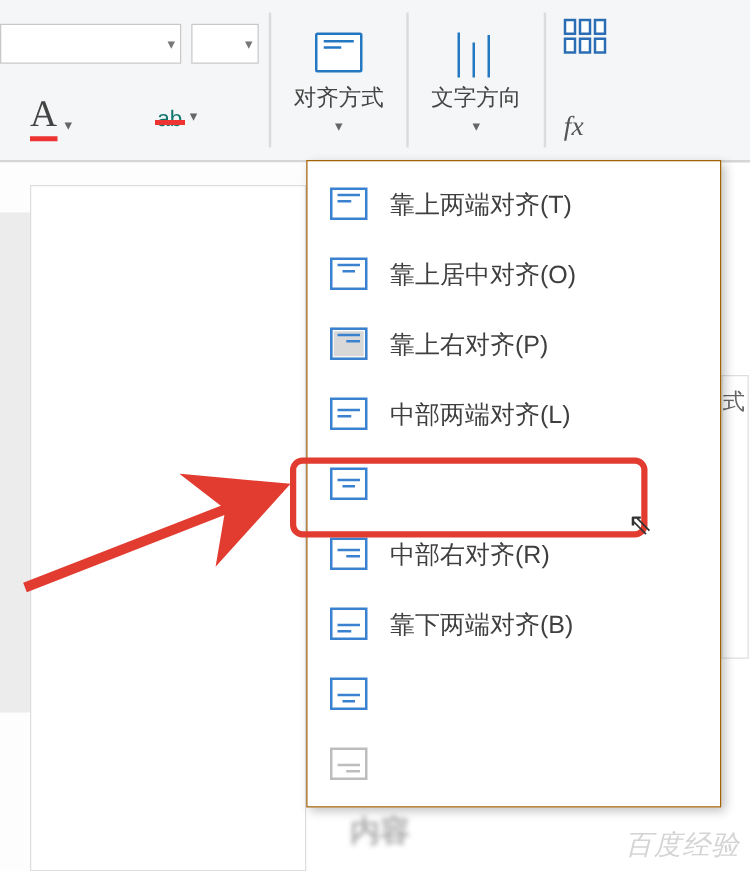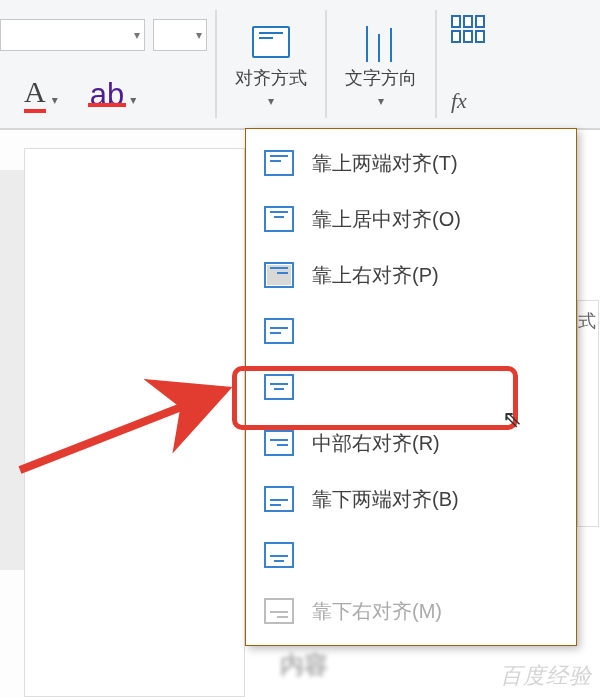--- a/index.html
+++ b/index.html
@@ -73,24 +73,25 @@
     gap: 6px;
   }
   .font-A {
     font-family: "Times New Roman", serif;
     font-size: 30px;
     color: #444;
     line-height: 1;
   }
   .under-red { border-bottom: 4px solid #e33; padding-bottom: 2px; display:inline-block;}
   .ab-strike {
-    font-size: 31px;
-    color: #4c1d95;
+    font-size: 18px;
+    color: #0f766e;
     position: relative;
     display: inline-block;
+    margin-left: 36px;
   }
   .ab-strike::after {
     content: "";
     position: absolute;
     left: -2px; right: -2px;
     bottom: 6px;
     height: 4px;
     background: #e33;
   }
   .mini-chev { font-size: 12px; color: #666; margin-bottom: 6px;}
@@ -388,20 +389,21 @@
         <span></span>
         <span></span>
       </div>
       <span>靠上右对齐(P)</span>
     </div>
     <div class="dd-item">
       <div class="ico mid-left">
         <span></span>
         <span></span>
       </div>
+      <span>中部两端对齐(L)</span>
     </div>
     <div class="dd-item">
       <div class="ico mid-center">
         <span></span>
         <span></span>
       </div>
     </div>
     <div class="dd-item">
       <div class="ico mid-right">
         <span></span>
@@ -420,21 +422,20 @@
       <div class="ico bot-center">
         <span></span>
         <span></span>
       </div>
     </div>
     <div class="dd-item disabled">
       <div class="ico bot-right disabled">
         <span></span>
         <span></span>
       </div>
-      <span>靠下右对齐(M)</span>
     </div>
   </div>
 
 <div class="red-box"></div>
 <div class="cursor">⇖</div>
 
 <svg class="arrow-svg" width="250" height="220">
   <defs>
     <marker id="ah" markerWidth="12" markerHeight="12" refX="9" refY="5" orient="auto">
       <path d="M0,0 L10,5 L0,10 L3,5 Z" fill="#e23b30"></path>

